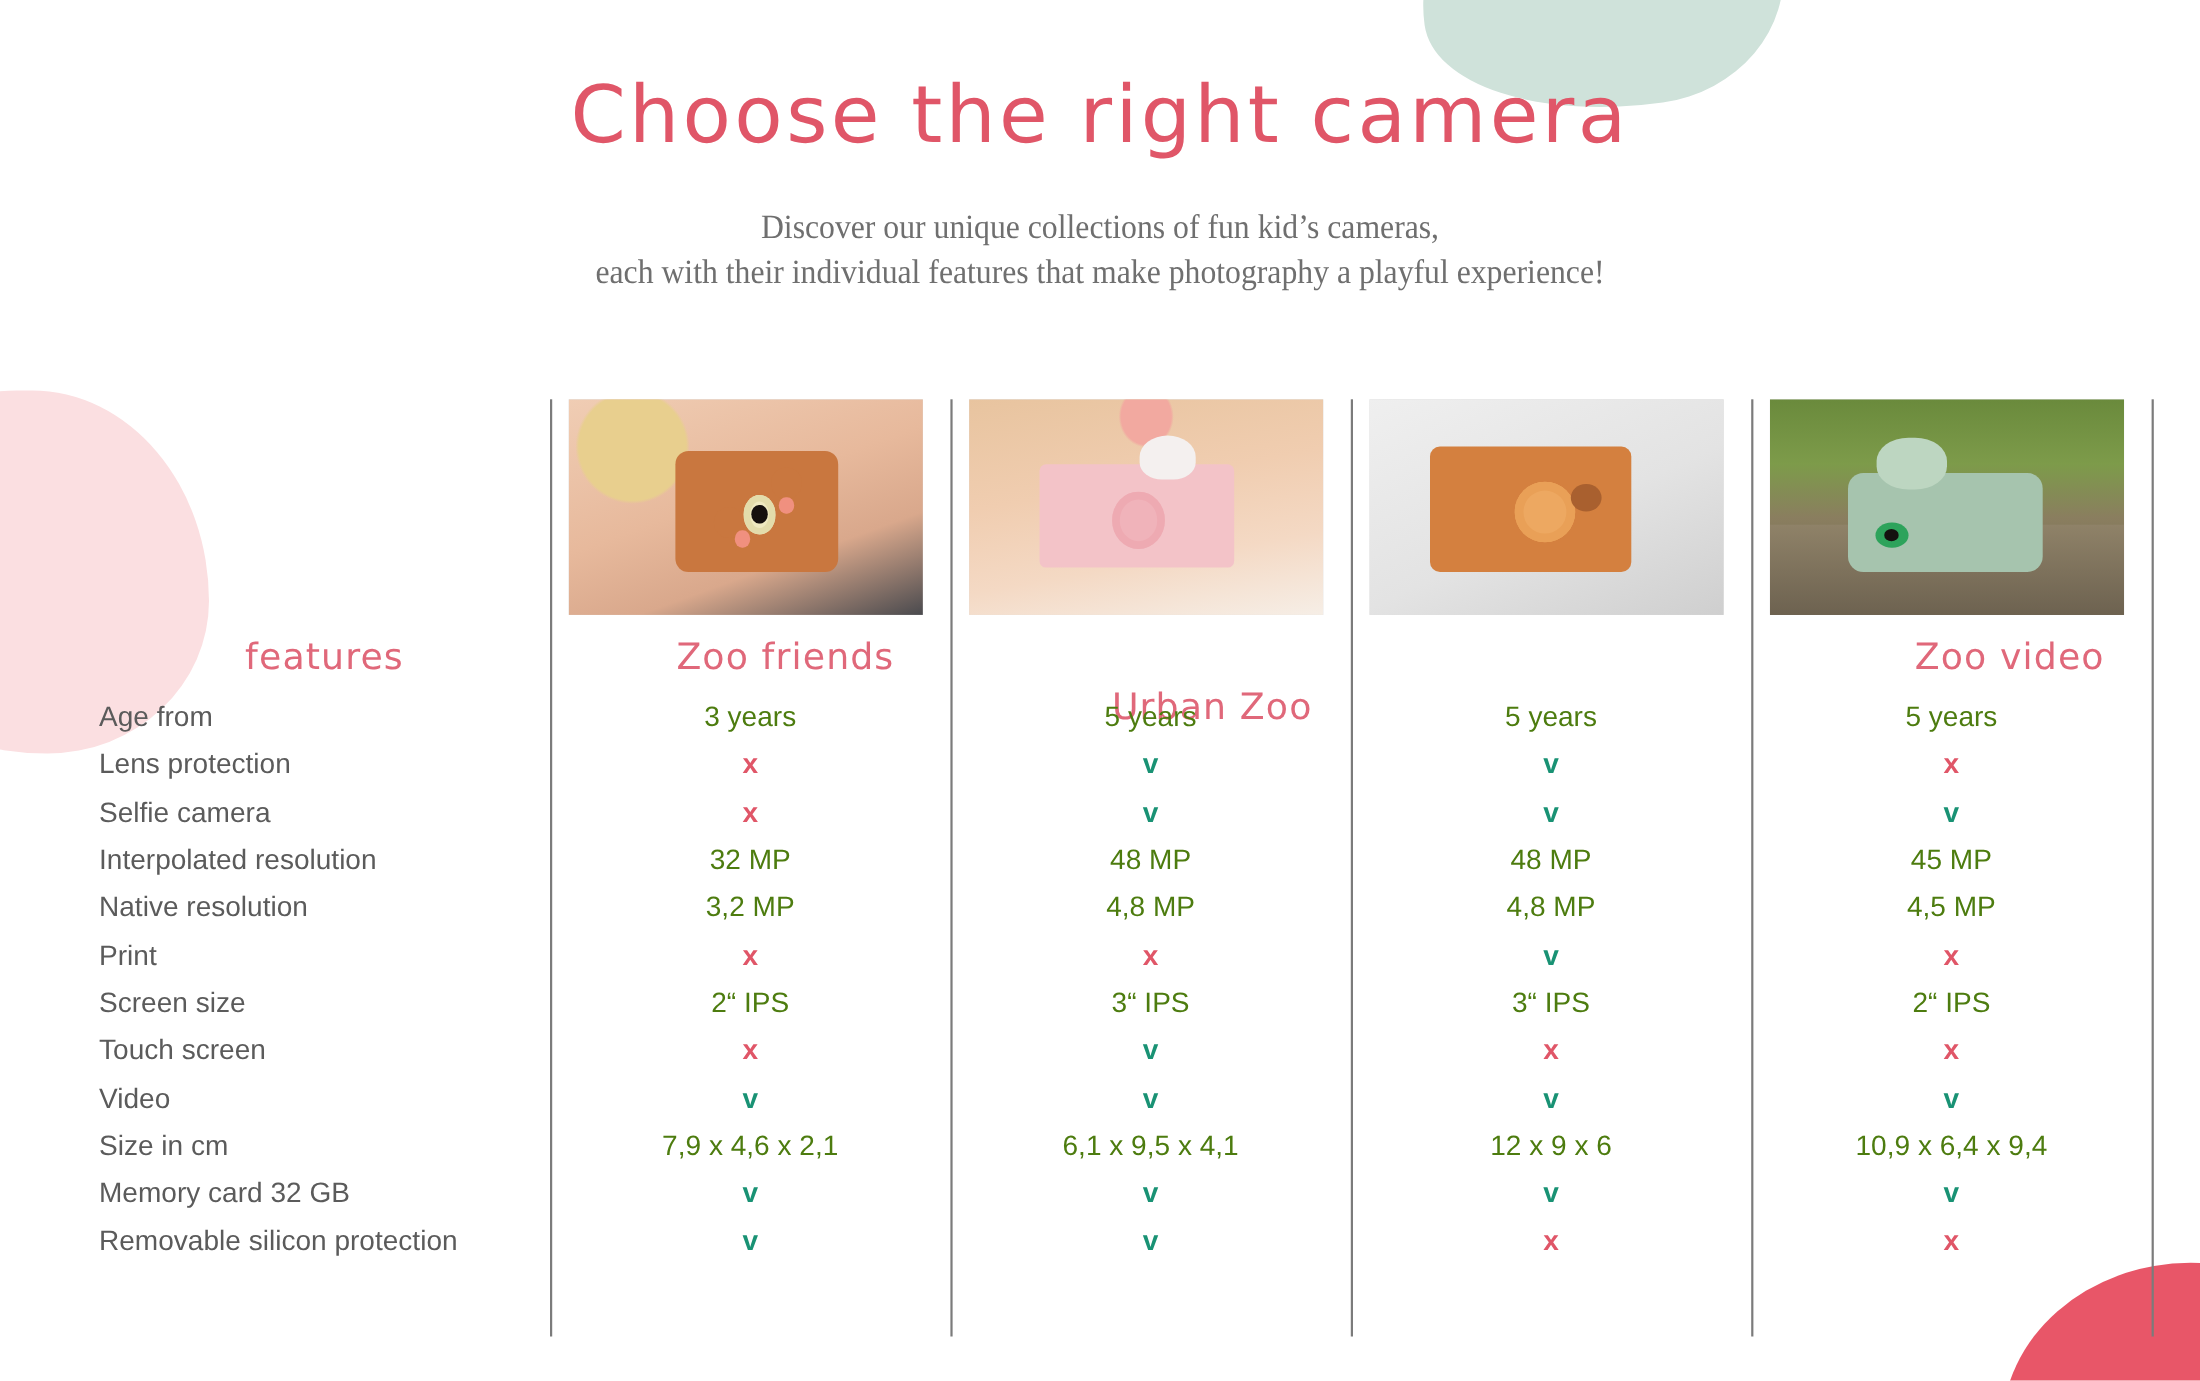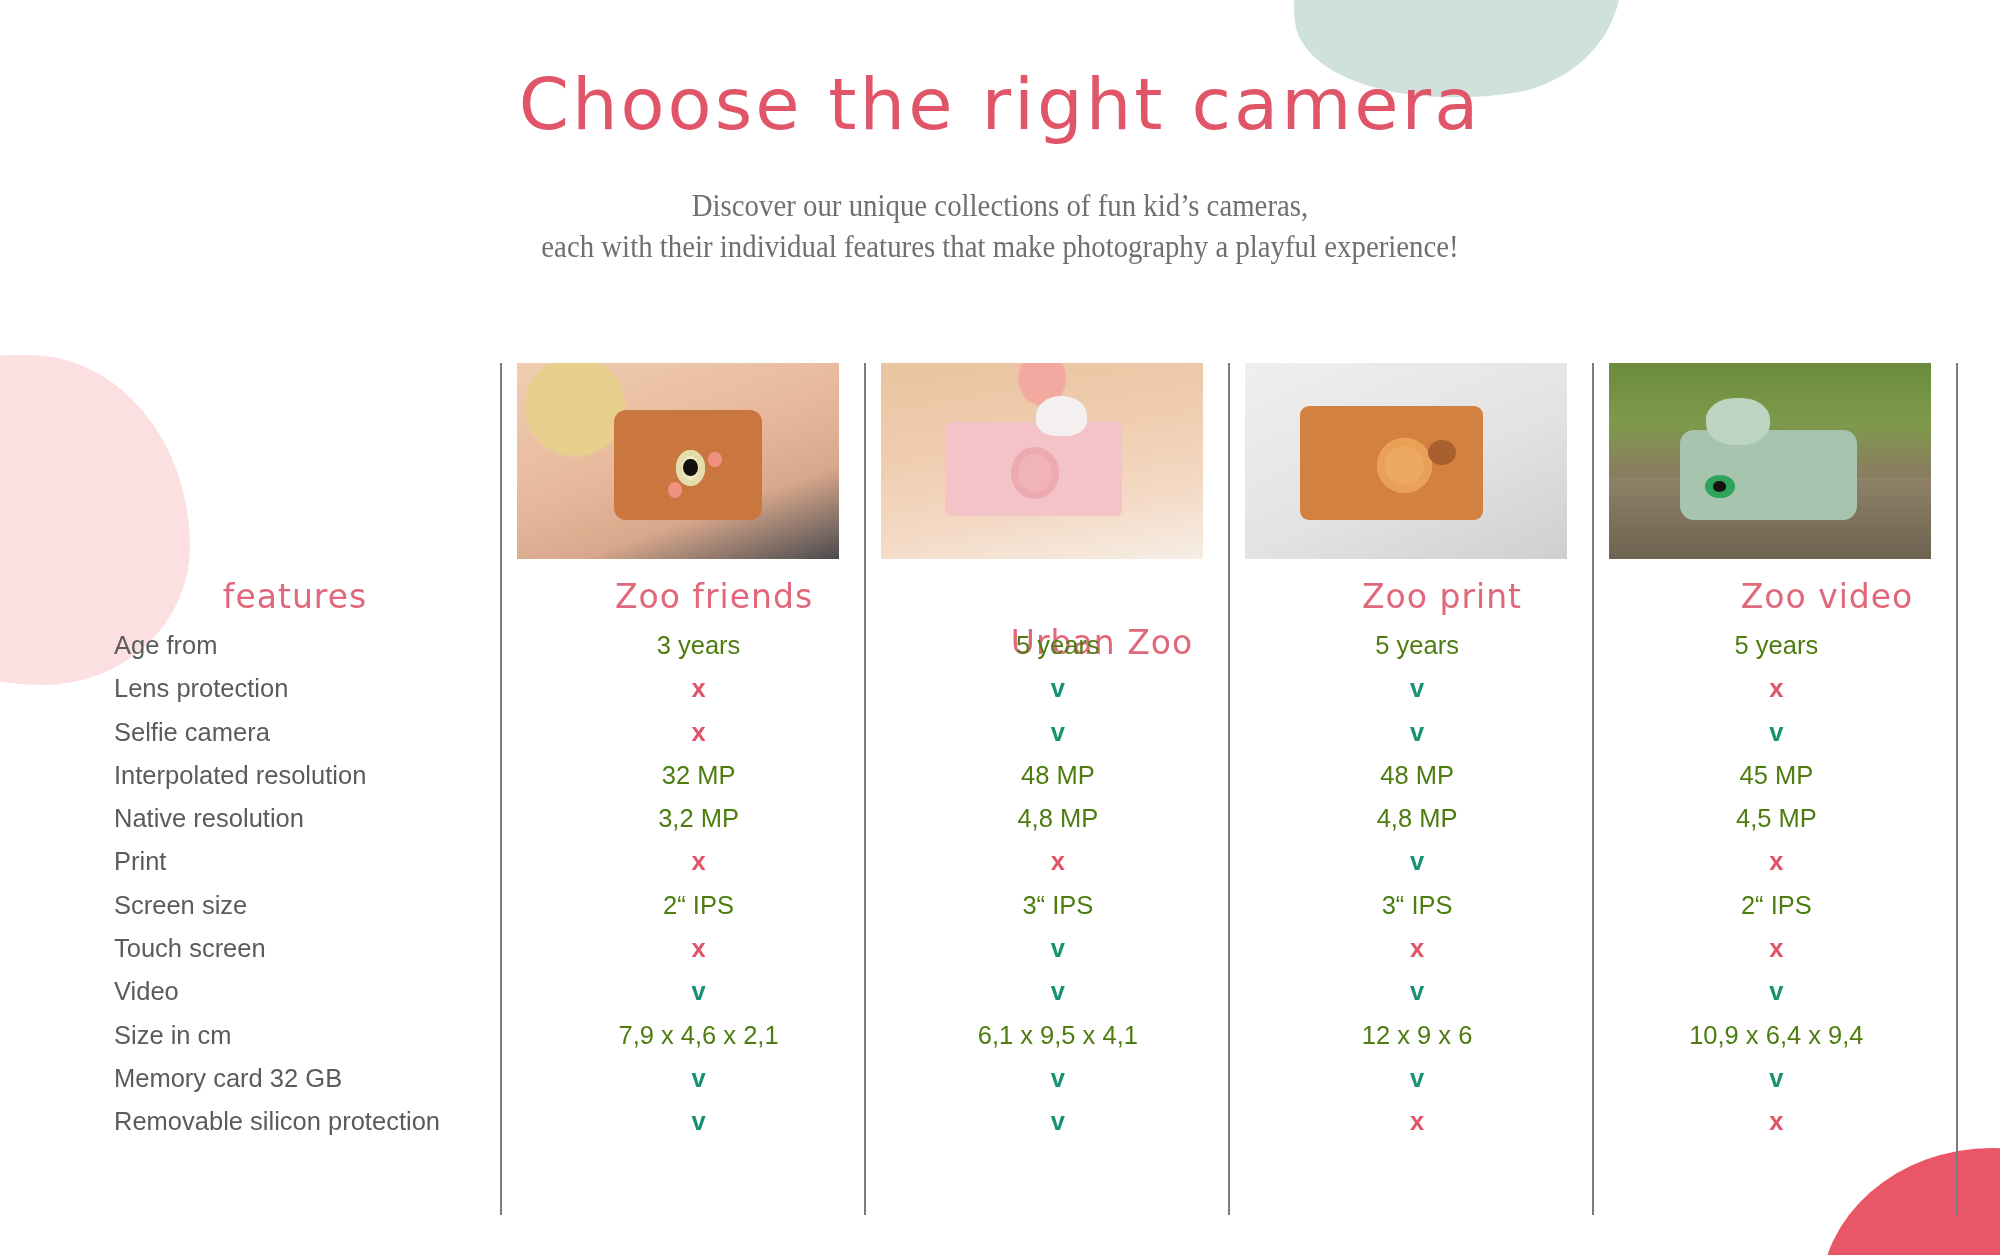--- a/index.html
+++ b/index.html
@@ -125,21 +125,21 @@
   .colhead{
     position:absolute;top:214px;width:428px;text-align:center;
     font-family:"DejaVu Sans", sans-serif;
     font-size:33px;color:#e0687a;letter-spacing:1px;
   }
   .ch-f{left:0px;width:410px;text-align:center;}
   .ch0{left:410px;} .ch1{left:798px;margin-top:46px;} .ch2{left:1138px;} .ch3{left:1502px;padding-left:21px;}
 
   
   #rows{position:absolute;top:268px;left:0;width:1866px;}
-  .row{display:flex;height:43.3px;align-items:flex-start;margin-left:24px;}
+  .row{display:flex;height:43.3px;align-items:center;}
   .rowlabel{
     width:410px;padding-right:20px;box-sizing:border-box;
     font-size:25.5px;color:#5b5b5b;
   }
   .cell{
     width:364px;text-align:center;
     font-size:25.5px;color:#4d7c0f;
   }
   .cell.yes{color:#199274;font-weight:bold;}
   .cell.no{color:#e05668;font-weight:bold;}
@@ -203,21 +203,20 @@
       <div class="cam-green">
         <div class="lens-green"></div>
       </div>
       <div class="dino"></div>
     </div>
   </div>
 
   <div class="colhead ch-f">features</div>
   <div class="colhead ch0">Zoo friends</div>
   <div class="colhead ch1">Urban Zoo</div>
-  <div class="colhead ch2">Zoo print</div>
   <div class="colhead ch3">Zoo video</div>
 
   <div id="rows">
       <div class="row">
         <div class="rowlabel">Age from</div>
         <div class="cell">3 years</div>
         <div class="cell">5 years</div>
         <div class="cell">5 years</div>
         <div class="cell">5 years</div>
       </div>

